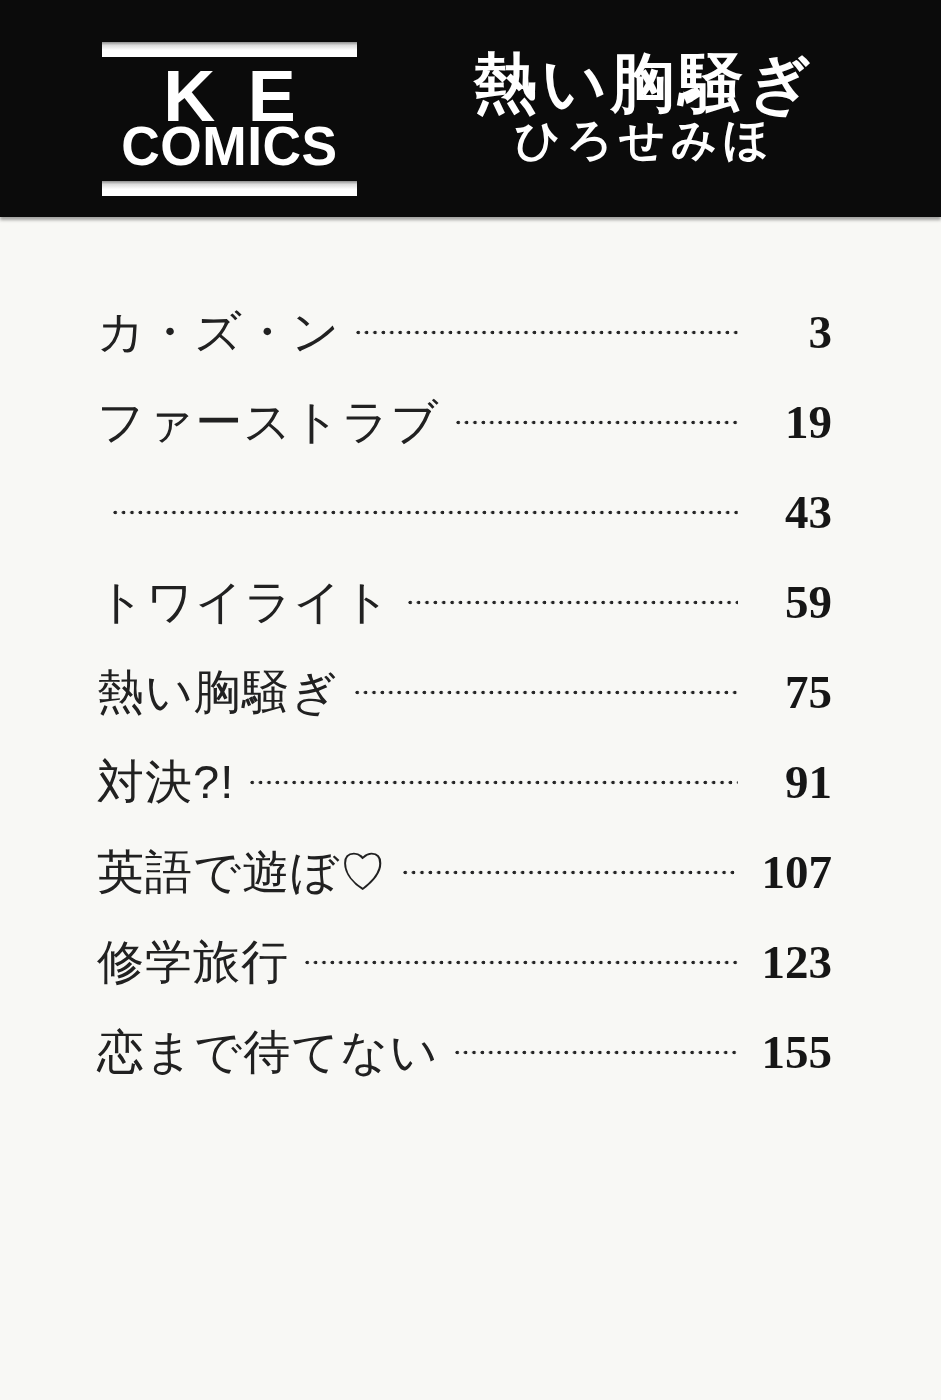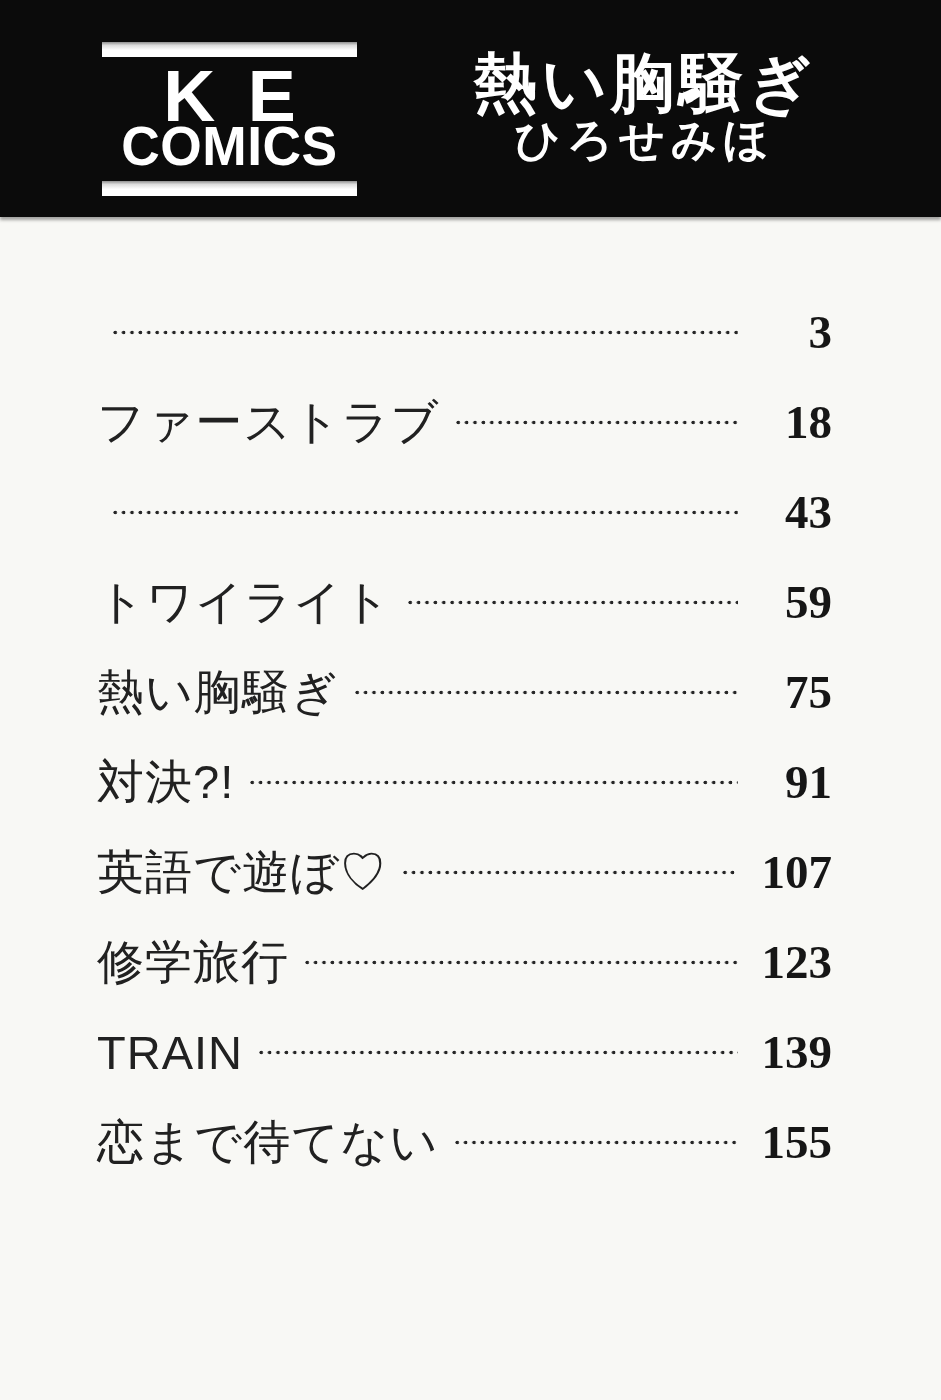--- a/index.html
+++ b/index.html
@@ -121,27 +121,28 @@
   </div>
 
   <div class="book-head">
     <div class="book-title">熱い胸騒ぎ</div>
     <div class="book-author">ひろせみほ</div>
   </div>
 </div>
 
 <div class="toc">
     <div class="toc-row">
+    <span class="toc-title">カ・ズ・ン</span>
     <span class="toc-leader"></span>
     <span class="toc-page">3</span>
   </div>
     <div class="toc-row">
     <span class="toc-title">ファーストラブ</span>
     <span class="toc-leader"></span>
-    <span class="toc-page">18</span>
+    <span class="toc-page">19</span>
   </div>
     <div class="toc-row">
     <span class="toc-leader"></span>
     <span class="toc-page">43</span>
   </div>
     <div class="toc-row">
     <span class="toc-title">トワイライト</span>
     <span class="toc-leader"></span>
     <span class="toc-page">59</span>
   </div>
@@ -159,22 +160,17 @@
     <span class="toc-title">英語で遊ぼ♡</span>
     <span class="toc-leader"></span>
     <span class="toc-page">107</span>
   </div>
     <div class="toc-row">
     <span class="toc-title">修学旅行</span>
     <span class="toc-leader"></span>
     <span class="toc-page">123</span>
   </div>
     <div class="toc-row">
-    <span class="toc-title">TRAIN</span>
-    <span class="toc-leader"></span>
-    <span class="toc-page">139</span>
-  </div>
-    <div class="toc-row">
     <span class="toc-title">恋まで待てない</span>
     <span class="toc-leader"></span>
     <span class="toc-page">155</span>
   </div>
   </div>
 
 </body></html>

